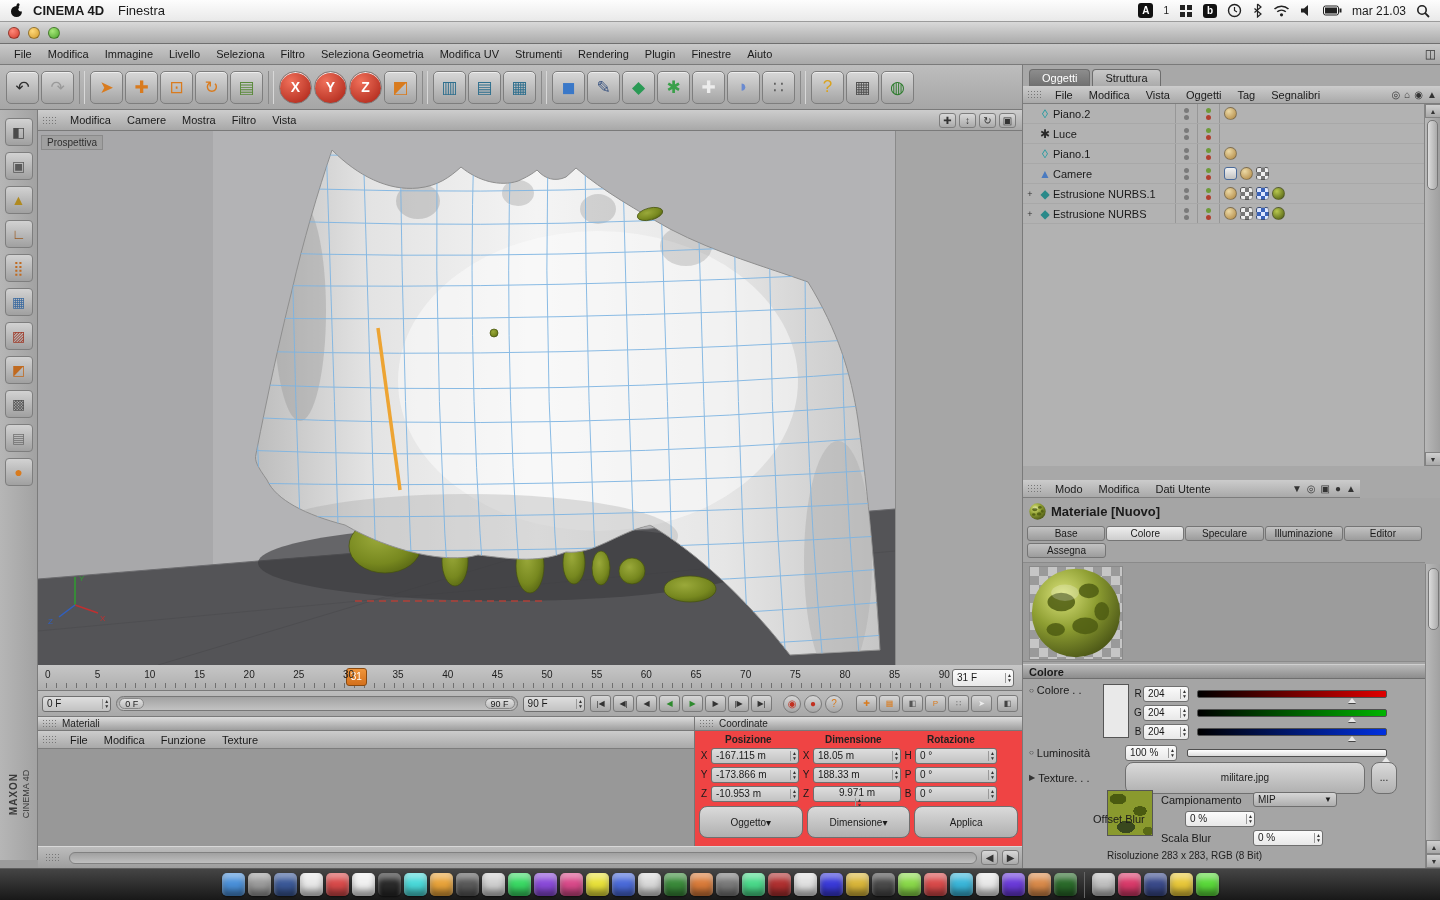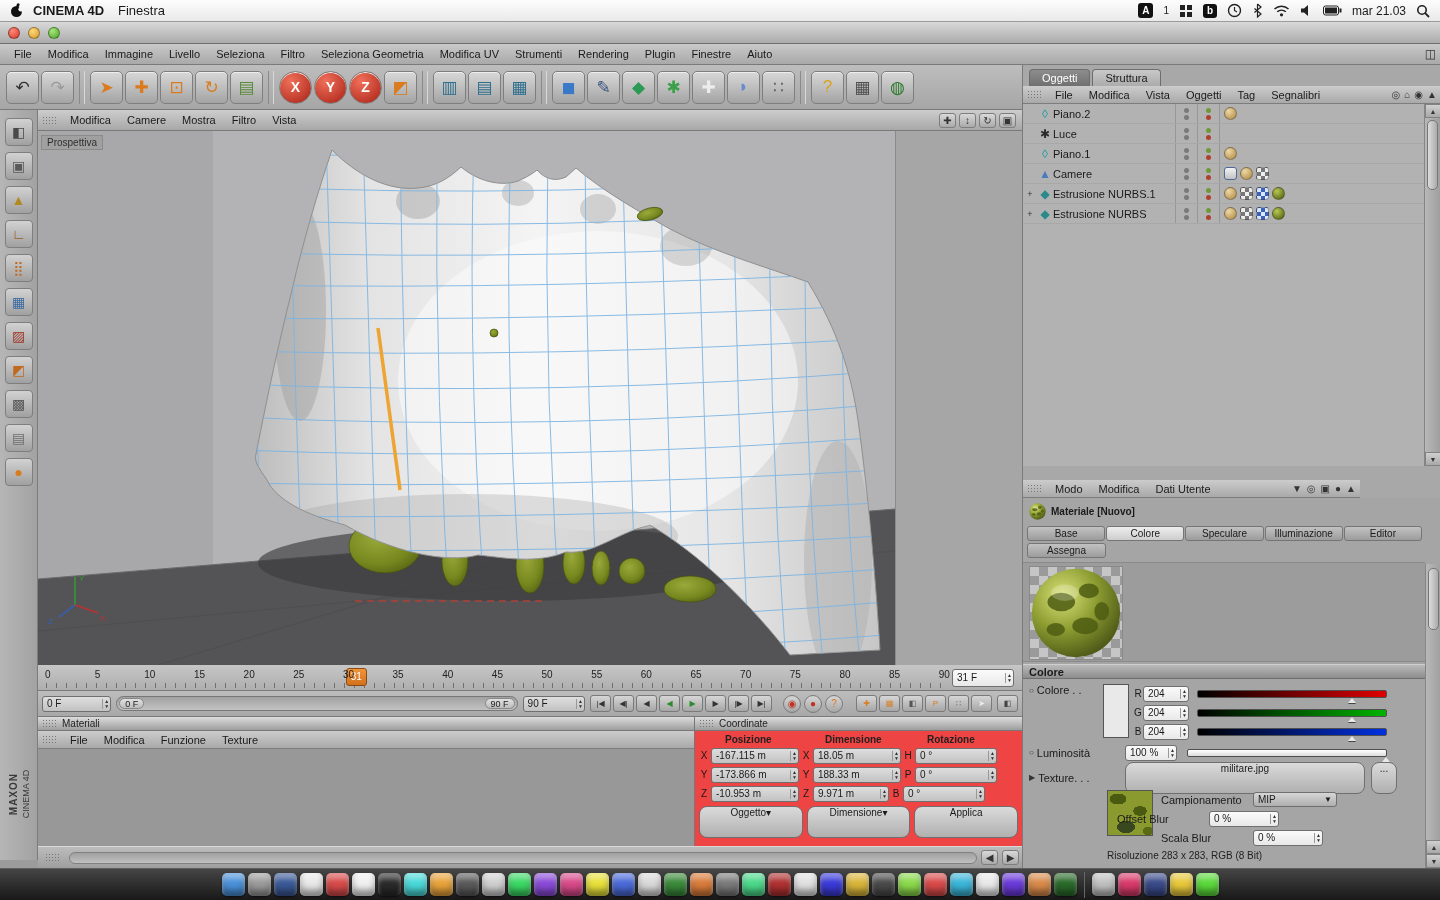--- a/index.html
+++ b/index.html
@@ -69,21 +69,21 @@
   #matcontent{position:absolute;left:0;top:32px;right:0;bottom:0;background:#959595;padding:5px}
   #matthumb{width:62px;text-align:center}
   #matthumb .mlabel{font-size:10px;color:#111;margin-top:1px}
   
   #coordinate{left:695px;top:717px;width:327px;height:129px;background:#ef4444}
   #coordcols{display:flex;font-size:10px;color:#222;padding:3px 0 1px 0}
   #coordcols span{font-weight:bold}
   .crow{display:flex;align-items:center;height:19px;padding-left:4px;gap:2px}
   .clab{width:10px;text-align:center;font-size:10px}
   .cbtns{display:flex;gap:4px;padding:3px 4px}
-  .btn{background:linear-gradient(#dadada,#b0b0b0);border:1px solid #6f6f6f;border-radius:8px;font-size:10px;height:32px;display:flex;align-items:flex-start;justify-content:center;padding:0 8px}
+  .btn{background:linear-gradient(#dadada,#b0b0b0);border:1px solid #6f6f6f;border-radius:8px;font-size:10px;height:32px;display:flex;align-items:center;justify-content:center;padding:0 8px}
   
   #bottomstrip{left:38px;top:846px;width:984px;height:22px;background:linear-gradient(#bcbcbc,#9e9e9e);border-top:1px solid #d8d8d8;display:flex;align-items:center;padding:0 3px;gap:4px}
   #bottomstrip .track{flex:1;height:12px;background:linear-gradient(#a0a0a0,#c0c0c0);border:1px solid #818181;border-radius:6px}
   
   #rightpanel{left:1022px;top:65px;width:418px;height:803px;background:#a8a8a8;border-left:1px solid #7a7a7a}
   #om-tabs{position:absolute;top:4px;left:6px;display:flex;gap:2px}
   .omtab{height:17px;padding:0 12px;display:flex;align-items:center;border:1px solid #6d6d6d;border-bottom:none;border-radius:4px 4px 0 0;background:linear-gradient(#c9c9c9,#ababab);font-size:11px}
   .omtab.active{background:linear-gradient(#8d8d8d,#707070);color:#fff}
   #om-menu{position:absolute;top:21px;left:0;width:418px}
   #om-menu .icons{margin-left:auto;display:flex;gap:4px;margin-right:4px;font-size:10px;color:#333}
@@ -101,21 +101,21 @@
   .tag.texture{background-image:linear-gradient(45deg,#777 25%,transparent 25%,transparent 75%,#777 75%),linear-gradient(45deg,#777 25%,#eee 25%,#eee 75%,#777 75%);background-size:8px 8px;background-position:0 0,4px 4px}
   .tag.uvw{background-image:linear-gradient(45deg,#3a62b8 25%,transparent 25%,transparent 75%,#3a62b8 75%),linear-gradient(45deg,#3a62b8 25%,#dce6ff 25%,#dce6ff 75%,#3a62b8 75%);background-size:8px 8px;background-position:0 0,4px 4px}
   .tag.selection{background:linear-gradient(#f2f2f2,#c2c2c2);border:1px solid #4a6a9a}
   .vscroll{position:absolute;width:16px;background:linear-gradient(90deg,#b8b8b8,#9f9f9f);border-left:1px solid #858585}
   .vthumb{position:absolute;left:2px;width:11px;background:linear-gradient(90deg,#dcdcdc,#ababab);border:1px solid #777;border-radius:5px}
   .varrow{position:absolute;left:0;width:16px;height:14px;display:flex;align-items:center;justify-content:center;font-size:7px;color:#333;background:linear-gradient(#d0d0d0,#a8a8a8);border:1px solid #828282}
   #attr-header{position:absolute;top:401px;left:0;width:418px}
   #attr-menu{position:absolute;top:415px;left:0;width:337px}
   #attr-menu .icons{margin-left:auto;display:flex;gap:5px;margin-right:4px;font-size:10px;color:#333}
   #attr-body{position:absolute;top:433px;left:0;width:418px;height:370px;background:#a5a5a5}
-  #matrow{position:absolute;top:5px;left:6px;display:flex;align-items:center;gap:5px;font-weight:bold;font-size:10px}
+  #matrow{position:absolute;top:5px;left:6px;display:flex;align-items:center;gap:5px;font-weight:bold;font-size:13px}
   #attr-tabs{position:absolute;top:28px;left:4px;width:396px;display:flex}
   #attr-tabs2{position:absolute;top:45px;left:4px;width:80px;display:flex}
   .attrtab{flex:1;height:15px;display:flex;align-items:center;justify-content:center;font-size:10px;background:linear-gradient(#c2c2c2,#9c9c9c);border:1px solid #757575;border-radius:3px;margin-right:1px;white-space:nowrap;overflow:hidden}
   .attrtab.active{background:linear-gradient(#eeeeee,#cdcdcd)}
   #preview{position:absolute;top:64px;left:0;width:402px;height:100px;background:#9c9c9c;border-top:1px solid #8a8a8a;border-bottom:1px solid #8a8a8a}
   .checkbg{background-image:linear-gradient(45deg,#9a9a9a 25%,transparent 25%,transparent 75%,#9a9a9a 75%),linear-gradient(45deg,#9a9a9a 25%,#c6c6c6 25%,#c6c6c6 75%,#9a9a9a 75%);background-size:18px 18px;background-position:0 0,9px 9px}
   .colhdr{position:absolute;left:0;width:402px;height:15px;background:linear-gradient(#b9b9b9,#8d8d8d);border-top:1px solid #cfcfcf;border-bottom:1px solid #6f6f6f;font-weight:bold;font-size:11px;display:flex;align-items:center;padding-left:6px}
   .alabel{font-size:11px;color:#1a1a1a;display:flex;align-items:center;gap:3px}
   .adot{font-size:8px;color:#333}
   .chrow{position:absolute;left:0;width:402px;height:19px;display:flex;align-items:center}
@@ -583,21 +583,21 @@
       <div class="crow">
         <span class="clab">Z</span>
         <span class="nf" style="width: 88px;">
           <span class="v" style="flex: 1 1 0%;">-10.953 m</span>
           <span class="step">
             <span>▲</span>
             <span>▼</span>
           </span>
         </span>
         <span class="clab">Z</span>
-        <span class="nf" style="width: 76px;">
+        <span class="nf" style="width: 88px; flex-direction: column;">
           <span class="v" style="flex: 1 1 0%;">9.971 m</span>
           <span class="step">
             <span>▲</span>
             <span>▼</span>
           </span>
         </span>
         <span class="clab">B</span>
         <span class="nf" style="width: 82px;">
           <span class="v" style="flex: 1 1 0%;">0 °</span>
           <span class="step">
@@ -886,21 +886,21 @@
 
     <div class="camothumb" style="position:absolute;top:292px;left:84px;width:46px;height:46px"></div>
     <div class="chrow" style="top:292px">
       <span style="margin-left:138px;width:92px">Campionamento</span>
       <span class="dd" style="width:84px">
         <span>MIP</span>
         <span style="font-size:8px">▼</span>
       </span>
     </div>
     <div class="chrow" style="top:311px">
-      <span style="margin-left:94px;width:92px">Offset Blur</span>
+      <span style="margin-left:70px;width:92px">Offset Blur</span>
       <span class="nf white" style="width:70px">
         <span class="v" style="flex:1">0 %</span>
         <span class="step">
             <span>▲</span>
             <span>▼</span>
           </span>
       </span>
     </div>
     <div class="chrow" style="top:330px">
       <span style="margin-left:138px;width:92px">Scala Blur</span>

